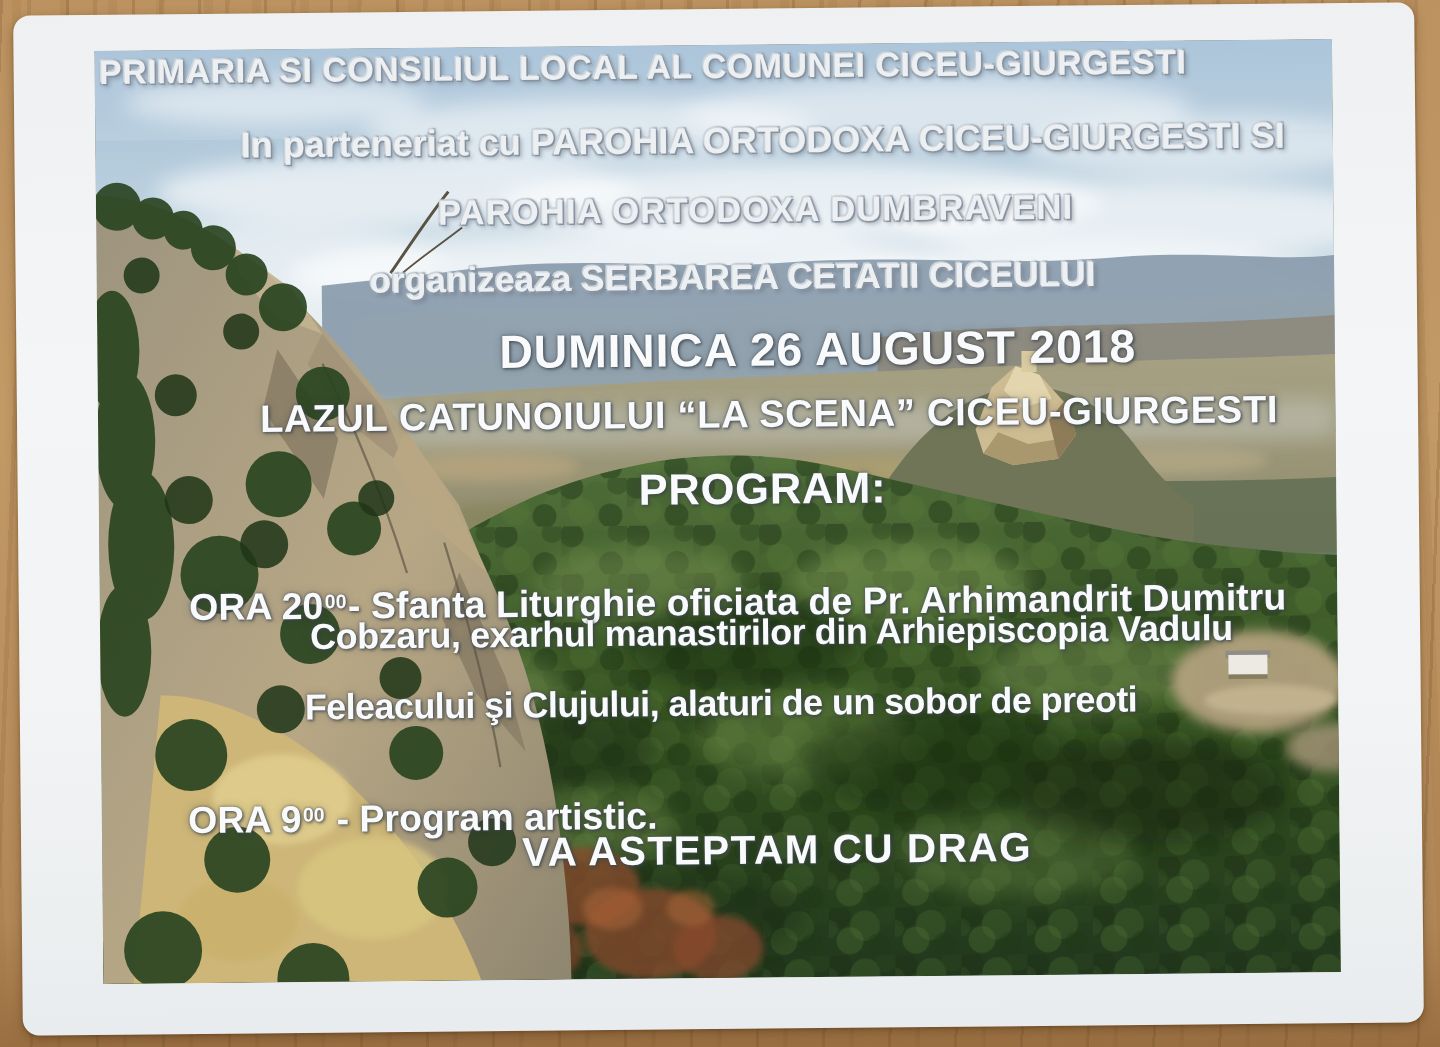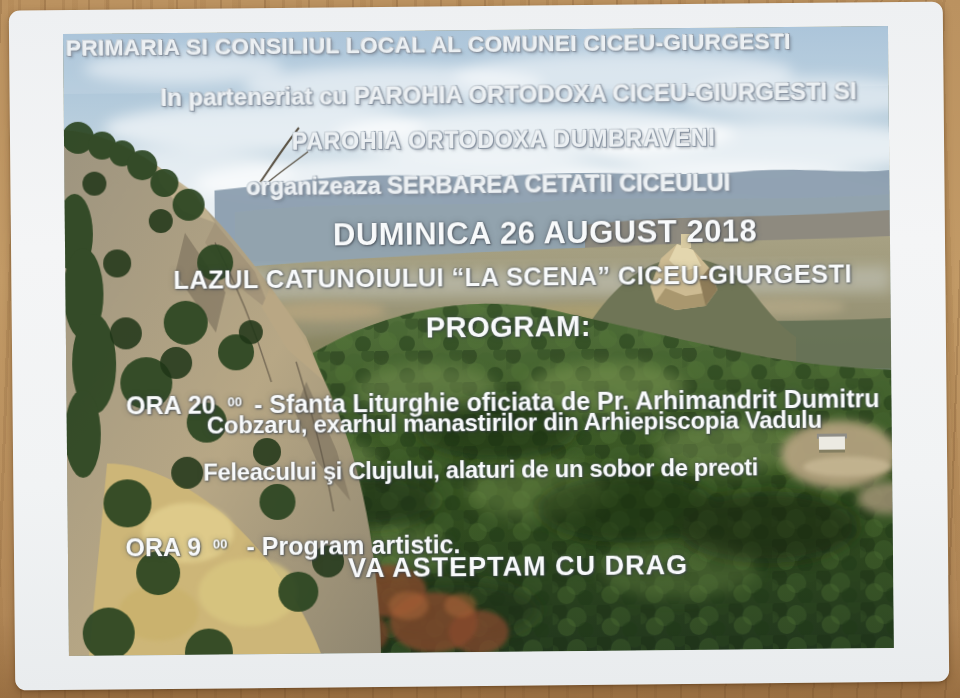--- a/index.html
+++ b/index.html
@@ -29,21 +29,21 @@
     position:absolute;white-space:pre;font-weight:700;line-height:1.15;
   }
   .solid{
     color:#f8fafb;
     text-shadow:0 0 2px rgba(75,82,90,.85), 1px 1px 2px rgba(55,62,70,.65), 0 0 6px rgba(60,70,80,.35);
   }
   .hollow{
     color:#ecf0f3;
     text-shadow:1px 1px 0 #8792a0, -1px -1px 0 #cdd4da, 1px -1px 1px #9aa5b0, -1px 1px 1px #9aa5b0, 2px 2px 3px rgba(88,98,110,.45);
   }
-  .sup{font-size:.52em;vertical-align:.55em;letter-spacing:0;margin:0 12px;}
+  .sup{font-size:.52em;vertical-align:.55em;letter-spacing:0;margin:0 1px;}
 </style>
 </head>
 <body>
 
 <div class="paper">
   <div class="photo">
 
     <svg width="825" height="622" viewBox="0 0 825 622" aria-hidden="true">
       <defs>
         <linearGradient id="g-sky" x1="0" y1="0" x2="0" y2="1">

